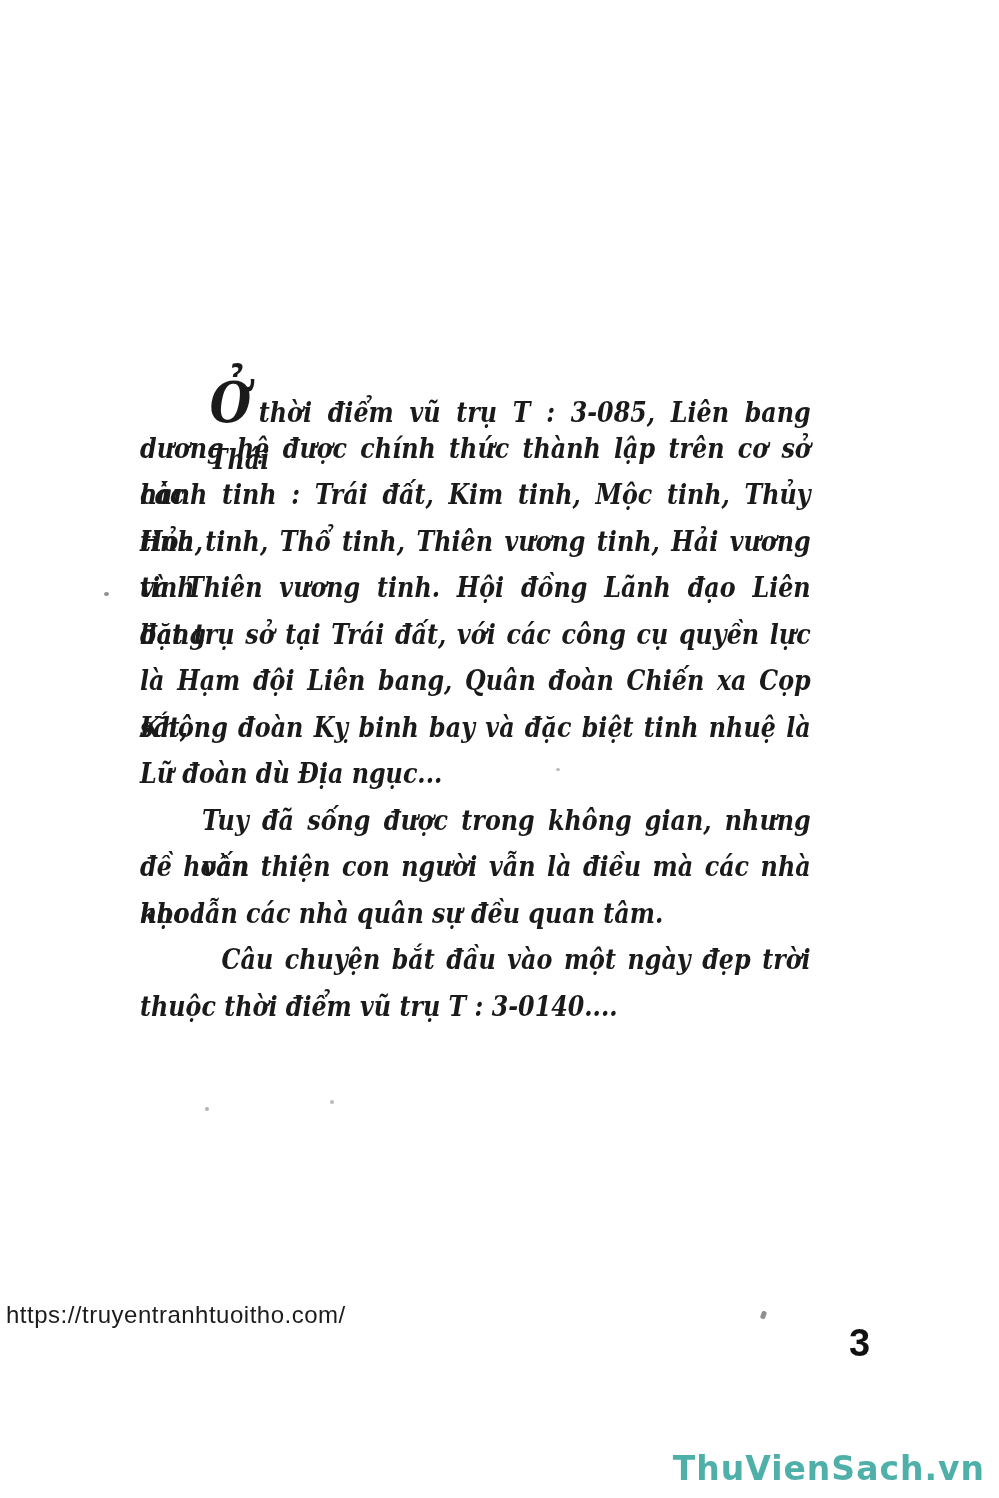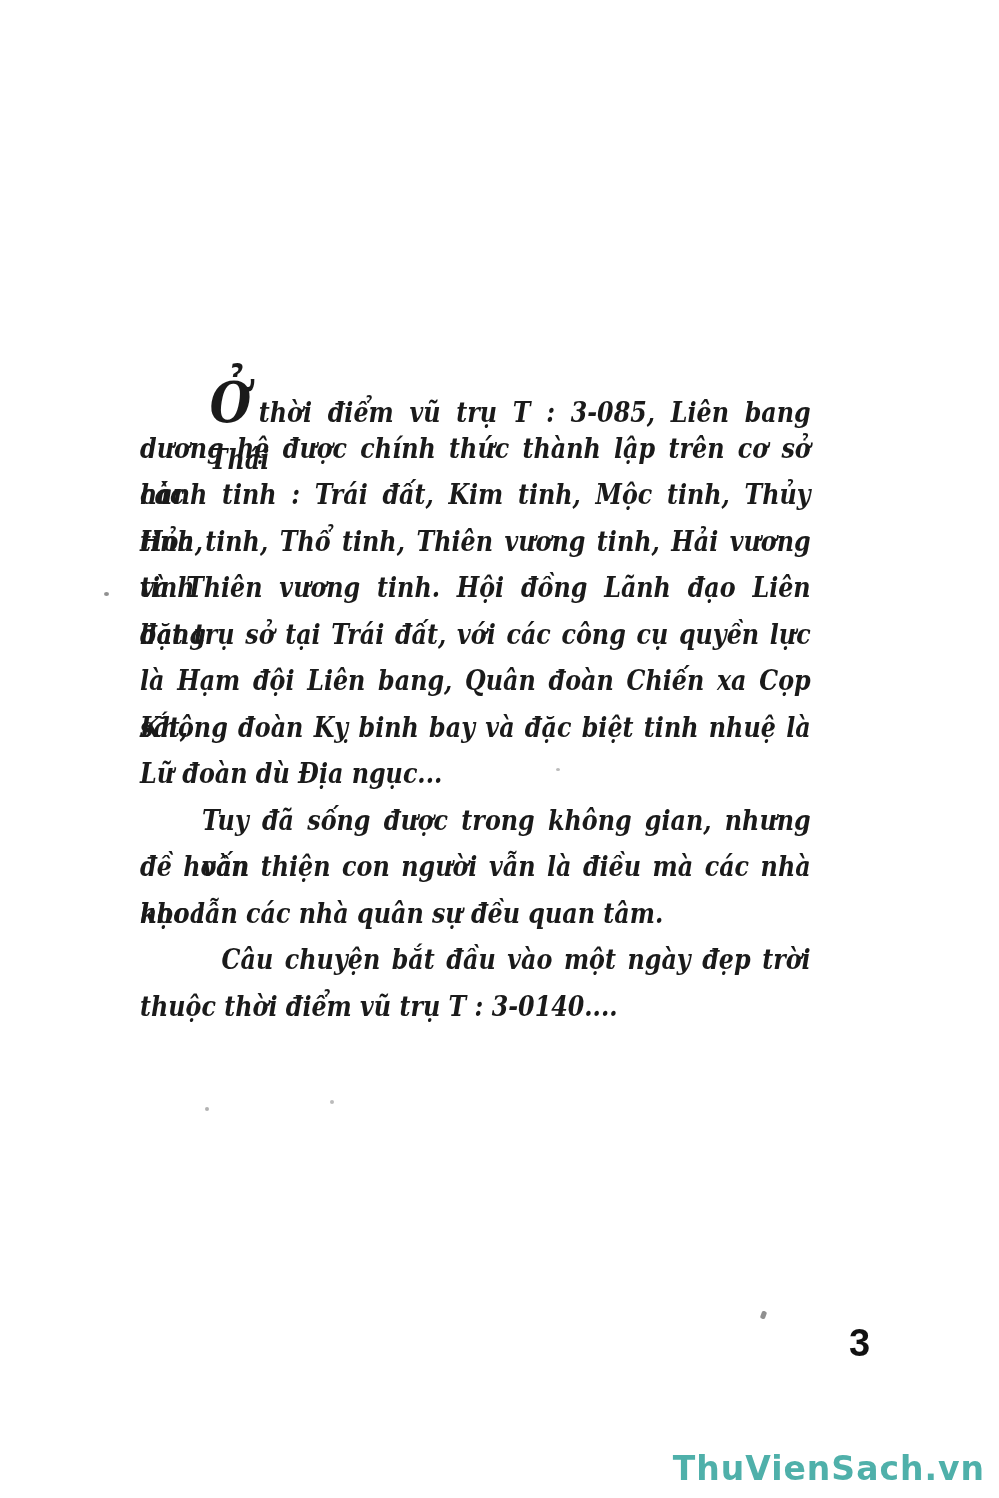--- a/index.html
+++ b/index.html
@@ -105,20 +105,21 @@
     <div class="body-line">Không đoàn Kỵ binh bay và đặc biệt tinh nhuệ là</div>
     <div class="body-line para-end">Lữ đoàn dù Địa ngục...</div>
     <div class="body-line indent-p2">Tuy đã sống được trong không gian, nhưng vấn</div>
     <div class="body-line">đề hoàn thiện con người vẫn là điều mà các nhà khoa</div>
     <div class="body-line para-end">học lẫn các nhà quân sự đều quan tâm.</div>
     <div class="body-line indent-p3">Câu chuyện bắt đầu vào một ngày đẹp trời</div>
     <div class="body-line para-end">thuộc thời điểm vũ trụ T : 3-0140....</div>
 
   </div>
 
+  <div class="footer-url">https://truyentranhtuoitho.com/</div>
 
   <div class="page-number">3</div>
 
   <div class="watermark">ThuVienSach.vn</div>
 
   <div class="noise n1"></div>
   <div class="noise n2"></div>
   <div class="noise n3"></div>
   <div class="noise n4"></div>
   <div class="noise n5"></div>

